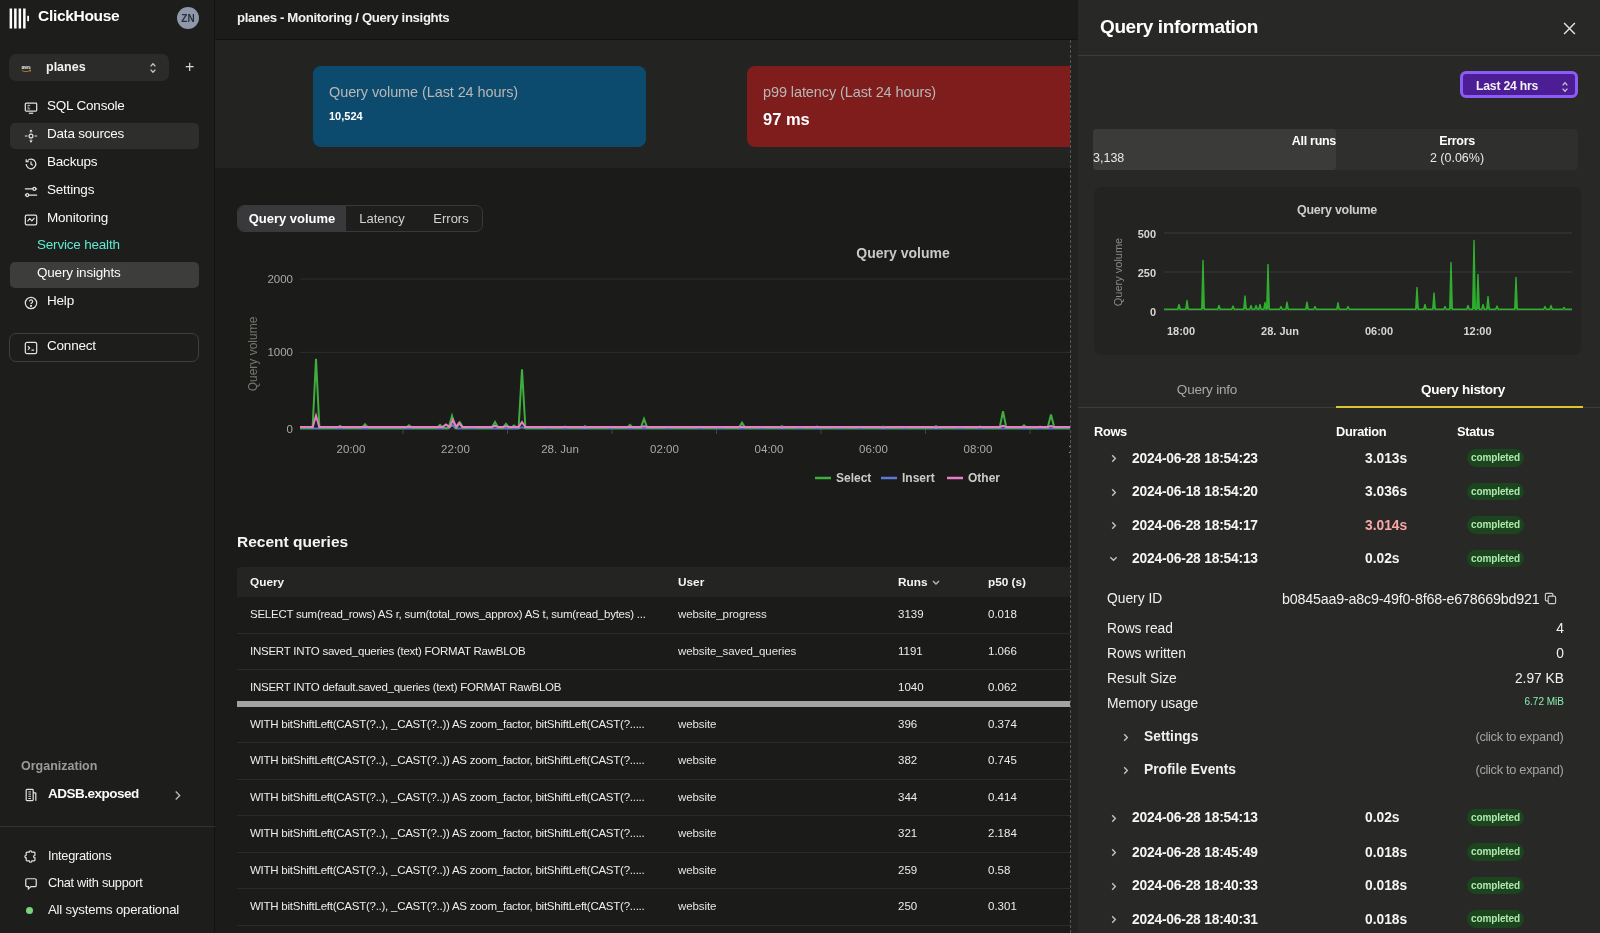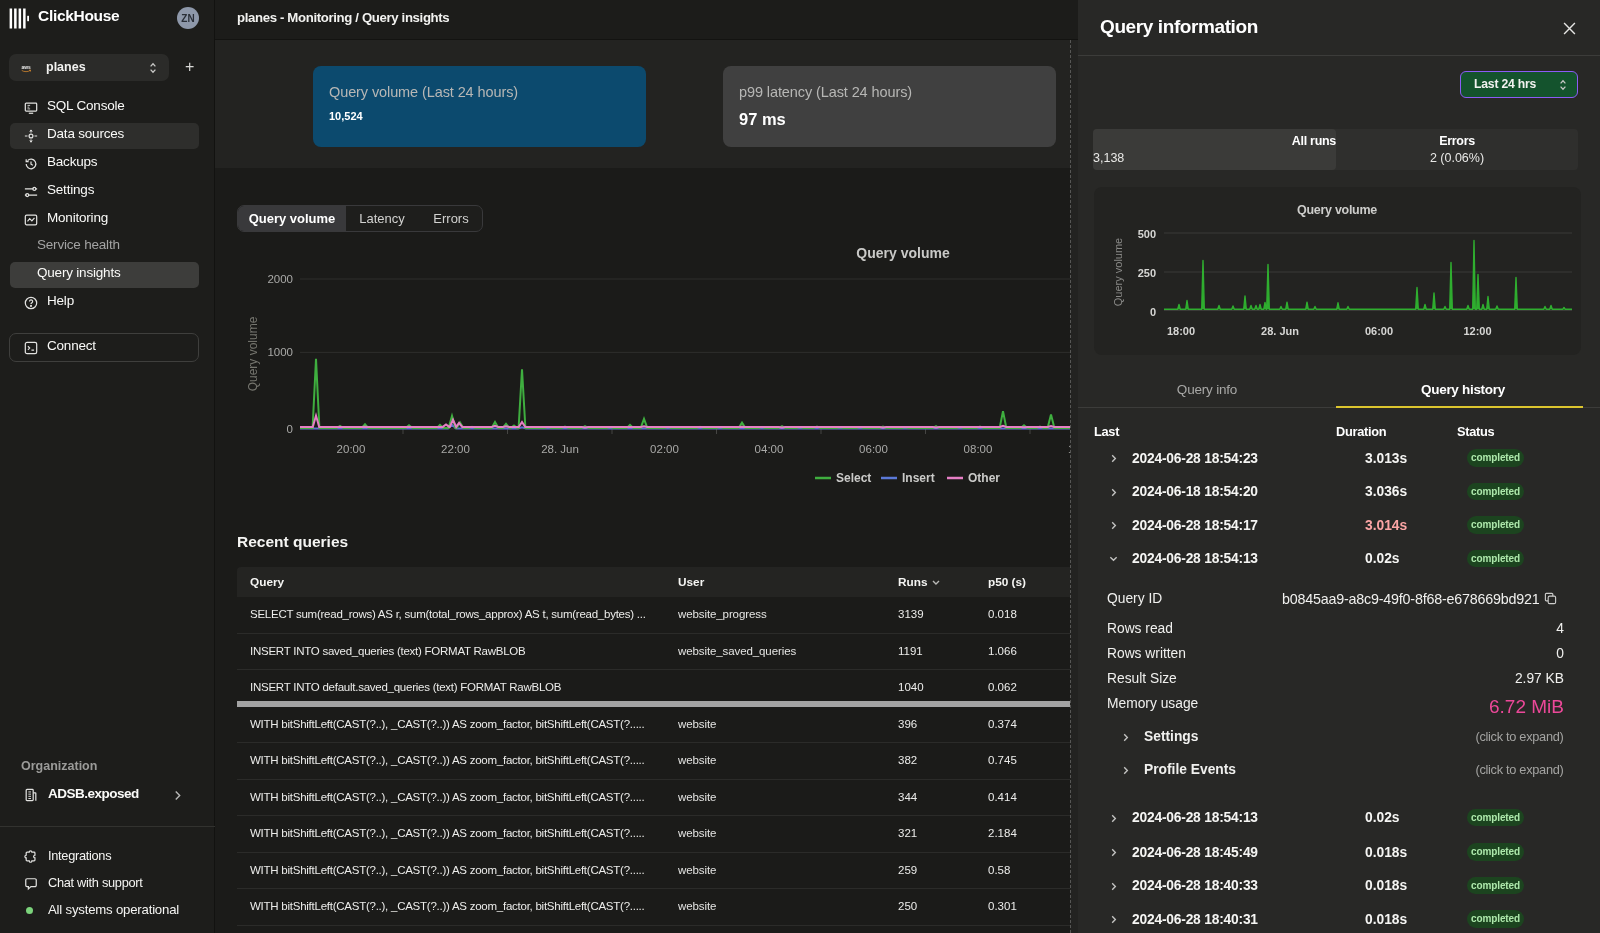--- a/index.html
+++ b/index.html
@@ -53,21 +53,21 @@
         <path d="M1 4.5h10M13.5 4.5H15M1 11.5h2M5.5 11.5H15"></path>
         <circle cx="11.8" cy="4.5" r="1.7"></circle>
         <circle cx="3.7" cy="11.5" r="1.7"></circle>
       </svg></div>
     <div style="position:absolute;left:47px;top:182px;font-size:13.5px;font-weight:500;color:#fafaf8;letter-spacing:-0.2px">Settings</div>
 <div style="position:absolute;left:24px;top:213px;width:14px;height:14px"><svg viewBox="0 0 16 16" width="14" height="14" fill="none" stroke="#e2e2e0" stroke-width="1.4">
         <rect x="1.5" y="2.5" width="13" height="11" rx="1.5"></rect>
         <path d="M4 9.5l2.5-3 2.5 2.5 3-3.5"></path>
       </svg></div>
     <div style="position:absolute;left:47px;top:210px;font-size:13.5px;font-weight:500;color:#fafaf8;letter-spacing:-0.2px">Monitoring</div>
-<div style="position:absolute;left:37px;top:237px;font-size:13.5px;font-weight:500;color:#a3a3a3;letter-spacing:-0.2px">Service health</div>
+<div style="position:absolute;left:37px;top:237px;font-size:13.5px;font-weight:500;color:#5eead4;letter-spacing:-0.2px">Service health</div>
 <div style="position:absolute;left:10px;top:262px;width:189px;height:26px;background:#3d3d3b;border-radius:5px"></div>
     <div style="position:absolute;left:37px;top:265px;font-size:13.5px;font-weight:500;color:#fafaf8;letter-spacing:-0.2px">Query insights</div>
 <div style="position:absolute;left:24px;top:296px;width:14px;height:14px"><svg viewBox="0 0 16 16" width="14" height="14" fill="none" stroke="#e2e2e0" stroke-width="1.4">
         <circle cx="8" cy="8" r="6.5"></circle>
         <path d="M6.3 6.2a1.8 1.8 0 1 1 2.6 1.7c-.6.3-.9.7-.9 1.3"></path>
         <circle cx="8" cy="11.3" r="0.5" fill="#e2e2e0"></circle>
       </svg></div>
     <div style="position:absolute;left:47px;top:293px;font-size:13.5px;font-weight:500;color:#fafaf8;letter-spacing:-0.2px">Help</div>
 <div style="position:absolute;left:9px;top:333px;width:190px;height:29px;border:1px solid #3f3f3d;border-radius:7px;box-sizing:border-box"></div>
 <div style="position:absolute;left:24px;top:341px;width:14px;height:14px"><svg viewBox="0 0 16 16" width="14" height="14" fill="none" stroke="#e2e2e0" stroke-width="1.4">
@@ -99,21 +99,21 @@
 </div>
 <div style="position:absolute;left:215px;top:0;width:1385px;height:933px;background:#1b1b19">
 <div style="position:absolute;left:0;top:0;width:1385px;height:40px;background:#1c1c1a;border-bottom:1px solid #131311;box-sizing:border-box">
   <div style="position:absolute;left:22px;top:10px;font-size:13.2px;font-weight:700;color:#f2f2f0;letter-spacing:-0.35px">planes - Monitoring / Query insights</div>
 </div>
 <div style="position:absolute;left:0;top:40px;width:1385px;height:128px;background:#232321"></div>
 <div style="position:absolute;left:98px;top:66px;width:333px;height:81px;background:#0c4a6e;border-radius:8px">
   <div style="position:absolute;left:16px;top:18px;font-size:14.5px;color:#b7b7b5;letter-spacing:-0.1px">Query volume (Last 24 hours)</div>
   <div style="position:absolute;left:16px;top:44px;font-size:11px;font-weight:700;color:#fff">10,524</div>
 </div>
-<div style="position:absolute;left:508px;top:66px;width:333px;height:81px;background:#404040;border-radius:8px">
+<div style="position:absolute;left:532px;top:66px;width:333px;height:81px;background:#7f1d1d;border-radius:8px">
   <div style="position:absolute;left:16px;top:18px;font-size:14.5px;color:#b7b7b5;letter-spacing:-0.1px">p99 latency (Last 24 hours)</div>
   <div style="position:absolute;left:16px;top:44px;font-size:16.5px;font-weight:700;color:#fff">97 ms</div>
 </div>
 <div style="position:absolute;left:22px;top:205px;width:246px;height:27px;border:1px solid #39393b;border-radius:7px;background:#1e1e1c;box-sizing:border-box">
   <div style="position:absolute;left:0;top:0;width:108px;height:25px;background:#39393b;border-radius:6px 0 0 6px;text-align:center;line-height:25px;font-size:13px;font-weight:700;color:#fff">Query volume</div>
   <div style="position:absolute;left:108px;top:0;width:72px;height:25px;text-align:center;line-height:25px;font-size:13px;color:#d2d2d0">Latency</div>
   <div style="position:absolute;left:180px;top:0;width:66px;height:25px;text-align:center;line-height:25px;font-size:13px;color:#d2d2d0">Errors</div>
 </div>
 <div style="position:absolute;left:22px;top:533px;font-size:15.5px;font-weight:700;color:#f5f5f3">Recent queries</div>
 <div style="position:absolute;left:22px;top:566.5px;width:841px;height:30.5px;background:#242422;border-radius:4px 4px 0 0">
@@ -226,40 +226,40 @@
 <div style="position:absolute;left:751px;top:11px;font-size:11.5px;color:#ececea">0.301</div>
 </div>
 <div style="position:absolute;left:1070px;top:40px;width:8px;height:893px;background:#232321;border-left:1px dashed #565654;box-sizing:border-box"></div>
 <div style="position:absolute;left:1078px;top:0;width:522px;height:933px;background:#282826">
 <div style="position:absolute;left:0;top:0;width:522px;height:56px;border-bottom:1px solid #3c3c3a;box-sizing:border-box">
   <div style="position:absolute;left:22px;top:16px;font-size:19px;font-weight:700;color:#fff;letter-spacing:-0.4px">Query information</div>
   <svg viewBox="0 0 12 12" width="13" height="13" style="position:absolute;left:485px;top:22px" stroke="#e5e5e3" stroke-width="1.3">
         <path d="M1 1l10 10M11 1L1 11"></path>
       </svg>
 </div>
-<div style="position:absolute;left:382px;top:71px;width:118px;height:27px;background:#14532d;border-radius:6px;border:1px solid #8b5cf6;box-sizing:border-box">
+<div style="position:absolute;left:382px;top:71px;width:118px;height:27px;background:#4c1d95;border-radius:6px;border:3px solid #8b5cf6;box-sizing:border-box">
   <div style="position:absolute;left:13px;top:5px;font-size:12.2px;font-weight:600;color:#f2f2f0;letter-spacing:-0.2px">Last 24 hrs</div>
   <svg viewBox="0 0 10 14" width="8" height="12" style="position:absolute;left:98px;top:7px" fill="none" stroke="#c9c9c7" stroke-width="1.5">
         <path d="M2 5l3-3.3L8 5M2 9l3 3.3L8 9"></path>
       </svg>
 </div>
 <div style="position:absolute;left:15px;top:129px;width:485px;height:41px;background:#2f2f2d;border-radius:4px">
   <div style="position:absolute;left:0;top:0;width:243px;height:41px;background:#3b3b39;border-radius:4px"></div>
   <div style="position:absolute;left:0;top:5px;width:243px;text-align:right;font-size:12.5px;font-weight:700;color:#fff;letter-spacing:-0.3px">All runs</div>
   <div style="position:absolute;left:0;top:22px;width:243px;font-size:12.5px;color:#e8e8e6">3,138</div>
   <div style="position:absolute;left:243px;top:5px;width:242px;text-align:center;font-size:12.5px;font-weight:700;color:#fff;letter-spacing:-0.3px">Errors</div>
   <div style="position:absolute;left:243px;top:22px;width:242px;text-align:center;font-size:12.5px;color:#e8e8e6">2 (0.06%)</div>
 </div>
 <div style="position:absolute;left:16px;top:187px;width:487px;height:168px;background:#232321;border-radius:8px"></div>
 <div style="position:absolute;left:0;top:377px;width:522px;height:31px;border-bottom:1px solid #3c3c3a;box-sizing:border-box">
   <div style="position:absolute;left:0;top:5px;width:258px;text-align:center;font-size:13.5px;color:#a8a8a6;letter-spacing:-0.2px">Query info</div>
   <div style="position:absolute;left:258px;top:5px;width:254px;text-align:center;font-size:13.5px;font-weight:600;color:#fff;letter-spacing:-0.3px">Query history</div>
   <div style="position:absolute;left:258px;top:29px;width:247px;height:2px;background:#dcc52e"></div>
 </div>
-<div style="position:absolute;left:16px;top:424px;font-size:12.8px;font-weight:700;color:#fff;letter-spacing:-0.3px">Last</div>
+<div style="position:absolute;left:16px;top:424px;font-size:12.8px;font-weight:700;color:#fff;letter-spacing:-0.3px">Rows</div>
 <div style="position:absolute;left:258px;top:424px;font-size:12.8px;font-weight:700;color:#fff;letter-spacing:-0.3px">Duration</div>
 <div style="position:absolute;left:379px;top:424px;font-size:12.8px;font-weight:700;color:#fff;letter-spacing:-0.3px">Status</div>
 </div>
 <svg viewBox="0 0 6 10" width="6" height="9" style="position:absolute;left:1111px;top:454.0px" fill="none" stroke="#c4c4c2" stroke-width="1.5">
     <path d="M1 1.5l3.5 3.5L1 8.5"></path>
   </svg>
 <div style="position:absolute;left:1132px;top:450.5px;font-size:13.8px;font-weight:600;color:#f5f5f3;letter-spacing:-0.2px">2024-06-28 18:54:23</div>
 <div style="position:absolute;left:1365px;top:450.5px;font-size:13.8px;font-weight:600;color:#f5f5f3">3.013s</div>
 <div style="position:absolute;left:1467px;top:449.0px;width:57px;height:17.5px;background:#1c441f;border-radius:9px;text-align:center;line-height:18px;font-size:10px;font-weight:700;color:#ade8ab;letter-spacing:-0.1px">completed</div>
 <svg viewBox="0 0 6 10" width="6" height="9" style="position:absolute;left:1111px;top:487.5px" fill="none" stroke="#c4c4c2" stroke-width="1.5">
@@ -287,21 +287,21 @@
     <rect x="4.5" y="4.5" width="8" height="8" rx="1.5"></rect>
     <path d="M9.5 4.5v-2a1 1 0 0 0-1-1h-6a1 1 0 0 0-1 1v6a1 1 0 0 0 1 1h2" transform="rotate(0)"></path>
   </svg>
 <div style="position:absolute;left:1107px;top:620.5px;font-size:13.8px;color:#f0f0ee">Rows read</div>
 <div style="position:absolute;right:36px;top:620.5px;font-size:13.8px;color:#f0f0ee">4</div>
 <div style="position:absolute;left:1107px;top:645.5px;font-size:13.8px;color:#f0f0ee">Rows written</div>
 <div style="position:absolute;right:36px;top:645.5px;font-size:13.8px;color:#f0f0ee">0</div>
 <div style="position:absolute;left:1107px;top:671px;font-size:13.8px;color:#f0f0ee">Result Size</div>
 <div style="position:absolute;right:36px;top:671px;font-size:13.8px;color:#f0f0ee">2.97 KB</div>
 <div style="position:absolute;left:1107px;top:696px;font-size:13.8px;color:#f0f0ee">Memory usage</div>
-<div style="position:absolute;right:36px;top:696px;font-size:19px;color:#ec4899">6.72 MiB</div>
+<div style="position:absolute;right:36px;top:696px;font-size:10px;color:#86efac">6.72 MiB</div>
 <svg viewBox="0 0 6 10" width="6" height="9" style="position:absolute;left:1123px;top:732.5px" fill="none" stroke="#c4c4c2" stroke-width="1.5">
     <path d="M1 1.5l3.5 3.5L1 8.5"></path>
   </svg>
 <div style="position:absolute;left:1144px;top:729px;font-size:13.8px;font-weight:600;color:#f0f0ee">Settings</div>
 <div style="position:absolute;right:36.5px;top:729px;font-size:12.8px;color:#a3a3a1;letter-spacing:-0.3px">(click to expand)</div>
 <svg viewBox="0 0 6 10" width="6" height="9" style="position:absolute;left:1123px;top:765.5px" fill="none" stroke="#c4c4c2" stroke-width="1.5">
     <path d="M1 1.5l3.5 3.5L1 8.5"></path>
   </svg>
 <div style="position:absolute;left:1144px;top:762px;font-size:13.8px;font-weight:600;color:#f0f0ee">Profile Events</div>
 <div style="position:absolute;right:36.5px;top:762px;font-size:12.8px;color:#a3a3a1;letter-spacing:-0.3px">(click to expand)</div>

